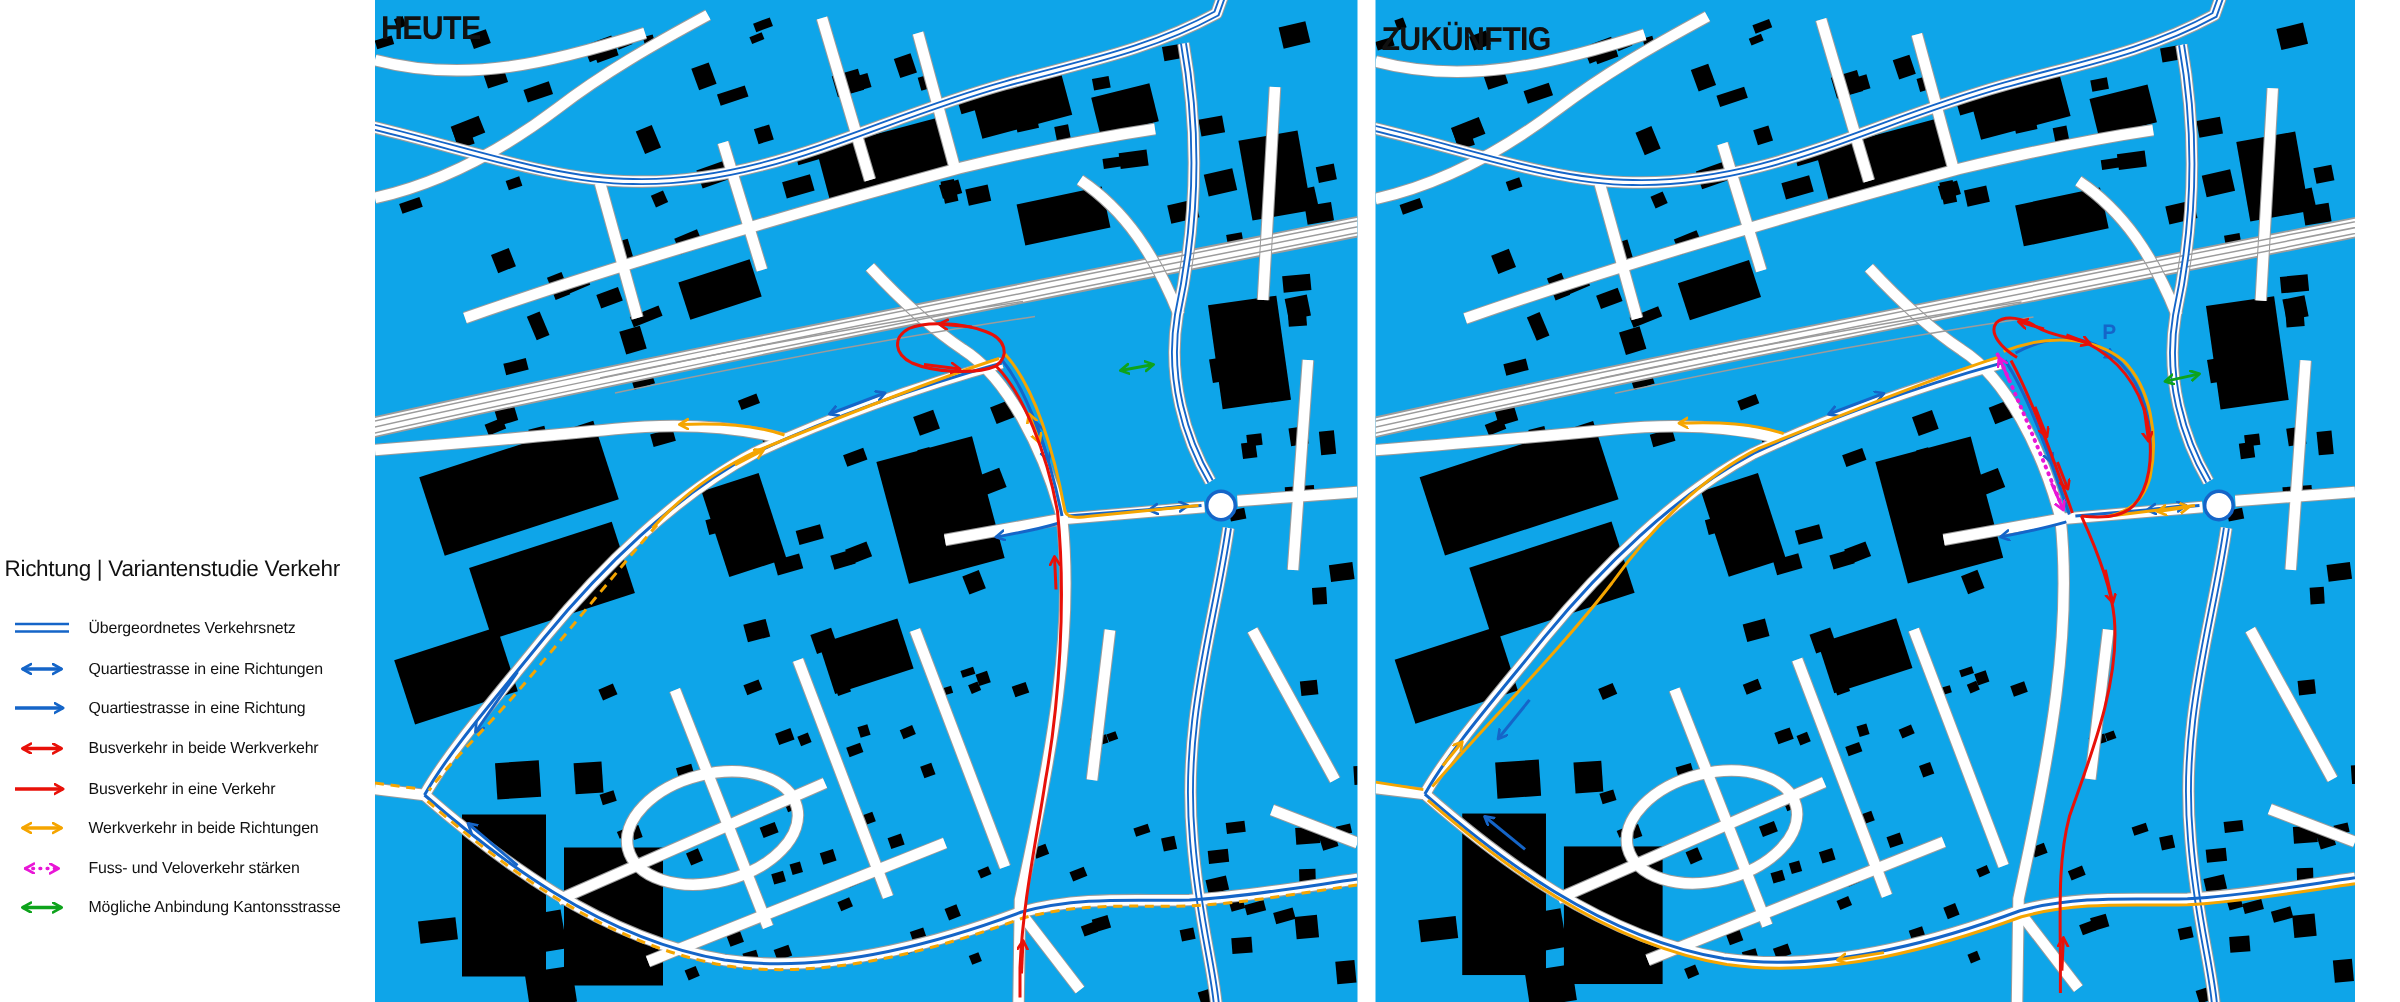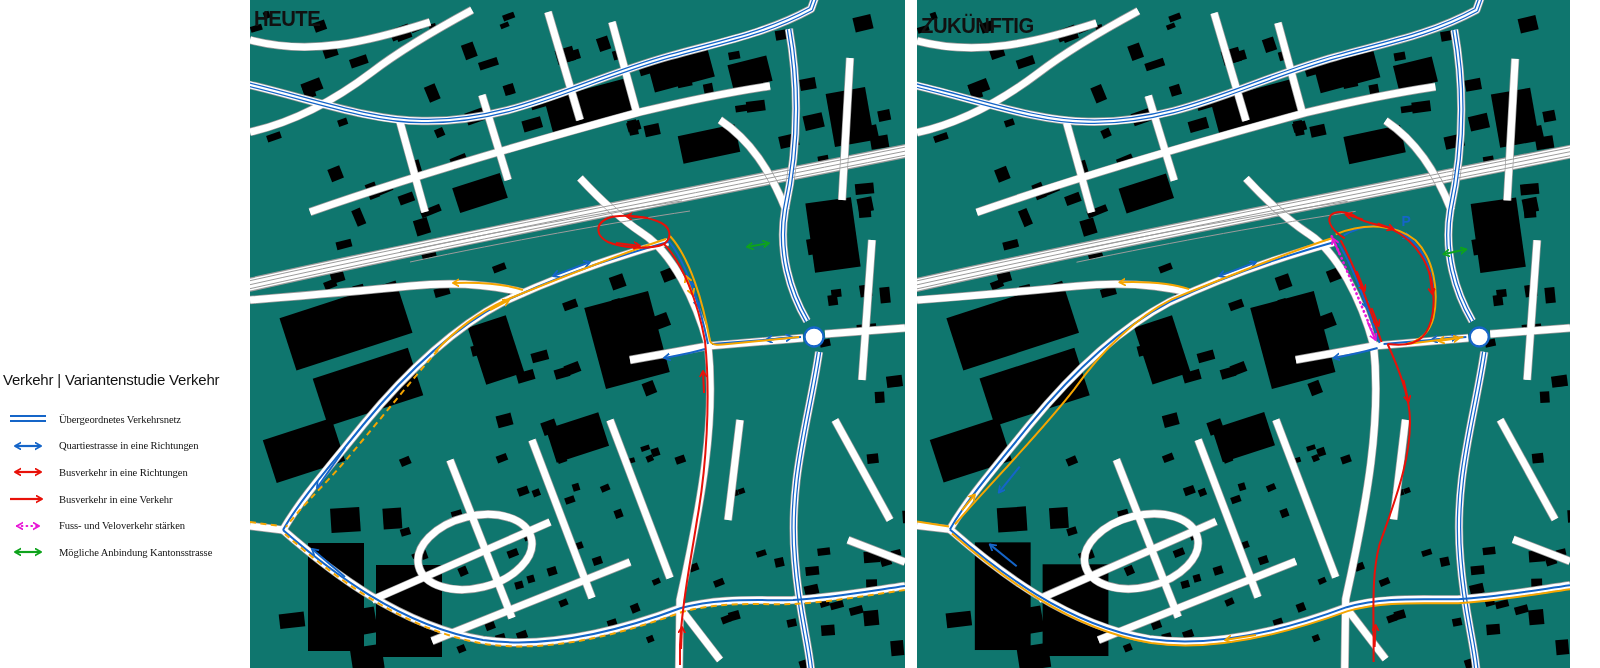--- a/index.html
+++ b/index.html
@@ -2,26 +2,26 @@
 <html style="--c-network_blue: #1565c8; --c-quartier_blue: #1565c8; --c-bus_red: #e81109; --c-werk_yellow: #f5a500; --c-kantons_green: #0ea31c; --c-velo_magenta: #e816d6; --c-building_black: #000000; --c-road_gray: #9c9c9c;"><head>
 <meta charset="utf-8">
 <style>
   html,body{margin:0;padding:0;background:#fff;}
   body{width:1600px;height:668px;position:relative;overflow:hidden;
        font-family:"Liberation Sans",sans-serif;color:#111;}
   
   .legend{position:absolute;left:0;top:371px;width:248px;}
   .legend-title{font-size:15px;padding-left:3px;white-space:nowrap;letter-spacing:-0.2px;}
   .legend-title .bold{font-weight:normal;}
-  .legend-items{margin-top:18px;font-family:Liberation Serif, serif;}
+  .legend-items{margin-top:18px;}
   .legend-row{display:flex;align-items:center;height:26.6px;padding-left:6px;}
   .legend-row svg{flex:0 0 44px;height:16px;}
   .legend-row .lbl{font-size:10.6px;margin-left:9px;white-space:nowrap;letter-spacing:-0.1px;}
   
-  .map-panel{position:absolute;top:0;height:668px;background:#0f766e;overflow:hidden;}
+  .map-panel{position:absolute;top:0;height:668px;background:#0ea5e9;overflow:hidden;}
   #panel-heute{left:250px;width:655px;}
   #panel-zukunftig{left:917px;width:653px;}
   .map-title{position:absolute;z-index:5;font-size:22px;font-weight:bold;letter-spacing:-0.5px;
              transform:scaleX(.92);transform-origin:left top;}
   #title-heute{left:4px;top:6px;}
   #title-zukunftig{left:4px;top:13px;}
   svg.map{position:absolute;left:0;top:0;}
   
   .bld{fill:#000;}
   .road-g{fill:none;stroke:#9c9c9c;stroke-width:8.4;stroke-linejoin:round;}
@@ -63,45 +63,57 @@
     <marker id="m-green" orient="auto-start-reverse" markerWidth="10" markerHeight="9" refX="6.2" refY="3.8" markerUnits="userSpaceOnUse">
       <path d="M0.5,0.5 L6.3,3.8 L0.5,7.1" fill="none" style="stroke:var(--c-kantons_green)" stroke-width="1.8" stroke-linecap="round" stroke-linejoin="round"></path>
     </marker>
     <marker id="m-magenta" orient="auto-start-reverse" markerWidth="10" markerHeight="9" refX="6.2" refY="3.8" markerUnits="userSpaceOnUse">
       <path d="M0.5,0.5 L6.3,3.8 L0.5,7.1" fill="none" style="stroke:var(--c-velo_magenta)" stroke-width="1.8" stroke-linecap="round" stroke-linejoin="round"></path>
     </marker>
   </defs>
 </svg>
 
 <div class="legend">
-  <div class="legend-title"><span>Verkehr | </span><span class="bold">Variantenstudie Verkehr</span></div>
+  <div class="legend-title"><span>Richtung | </span><span class="bold">Variantenstudie Verkehr</span></div>
   <div class="legend-items">
     <div class="legend-row">
       <svg viewBox="0 0 44 16">
         <path class="lgn2" d="M4,5 L40,5 M4,10 L40,10" style="stroke:var(--c-network_blue)"></path>
       </svg>
       <span class="lbl">Übergeordnetes Verkehrsnetz</span>
     </div>
     <div class="legend-row">
       <svg viewBox="0 0 44 16">
         <path class="lgn" d="M9,8 L35,8" style="stroke:var(--c-quartier_blue)" marker-start="url(#m-blue)" marker-end="url(#m-blue)"></path>
       </svg>
       <span class="lbl">Quartiestrasse in eine Richtungen</span>
     </div>
     <div class="legend-row">
       <svg viewBox="0 0 44 16">
+        <path class="lgn" d="M4,8 L36,8" style="stroke:var(--c-quartier_blue)" marker-end="url(#m-blue)"></path>
+      </svg>
+      <span class="lbl">Quartiestrasse in eine Richtung</span>
+    </div>
+    <div class="legend-row">
+      <svg viewBox="0 0 44 16">
         <path class="lgn" d="M9,8 L35,8" style="stroke:var(--c-bus_red)" marker-start="url(#m-red)" marker-end="url(#m-red)"></path>
       </svg>
-      <span class="lbl">Busverkehr in eine Richtungen</span>
+      <span class="lbl">Busverkehr in beide Werkverkehr</span>
     </div>
     <div class="legend-row">
       <svg viewBox="0 0 44 16">
         <path class="lgn" d="M4,8 L36,8" style="stroke:var(--c-bus_red)" marker-end="url(#m-red)"></path>
       </svg>
       <span class="lbl">Busverkehr in eine Verkehr</span>
+    </div>
+    <div class="legend-row">
+      <svg viewBox="0 0 44 16">
+        <path class="lgn" d="M9,8 L35,8" style="stroke:var(--c-werk_yellow)" marker-start="url(#m-yellow)" marker-end="url(#m-yellow)"></path>
+      </svg>
+      <span class="lbl">Werkverkehr in beide Richtungen</span>
     </div>
     <div class="legend-row">
       <svg viewBox="0 0 44 16">
         <path class="lgn dot" d="M11,8 L33,8" style="stroke:var(--c-velo_magenta)" marker-start="url(#m-magenta)" marker-end="url(#m-magenta)"></path>
       </svg>
       <span class="lbl">Fuss- und Veloverkehr stärken</span>
     </div>
     <div class="legend-row">
       <svg viewBox="0 0 44 16">
         <path class="lgn" d="M9,8 L35,8" style="stroke:var(--c-kantons_green)" marker-start="url(#m-green)" marker-end="url(#m-green)"></path>

